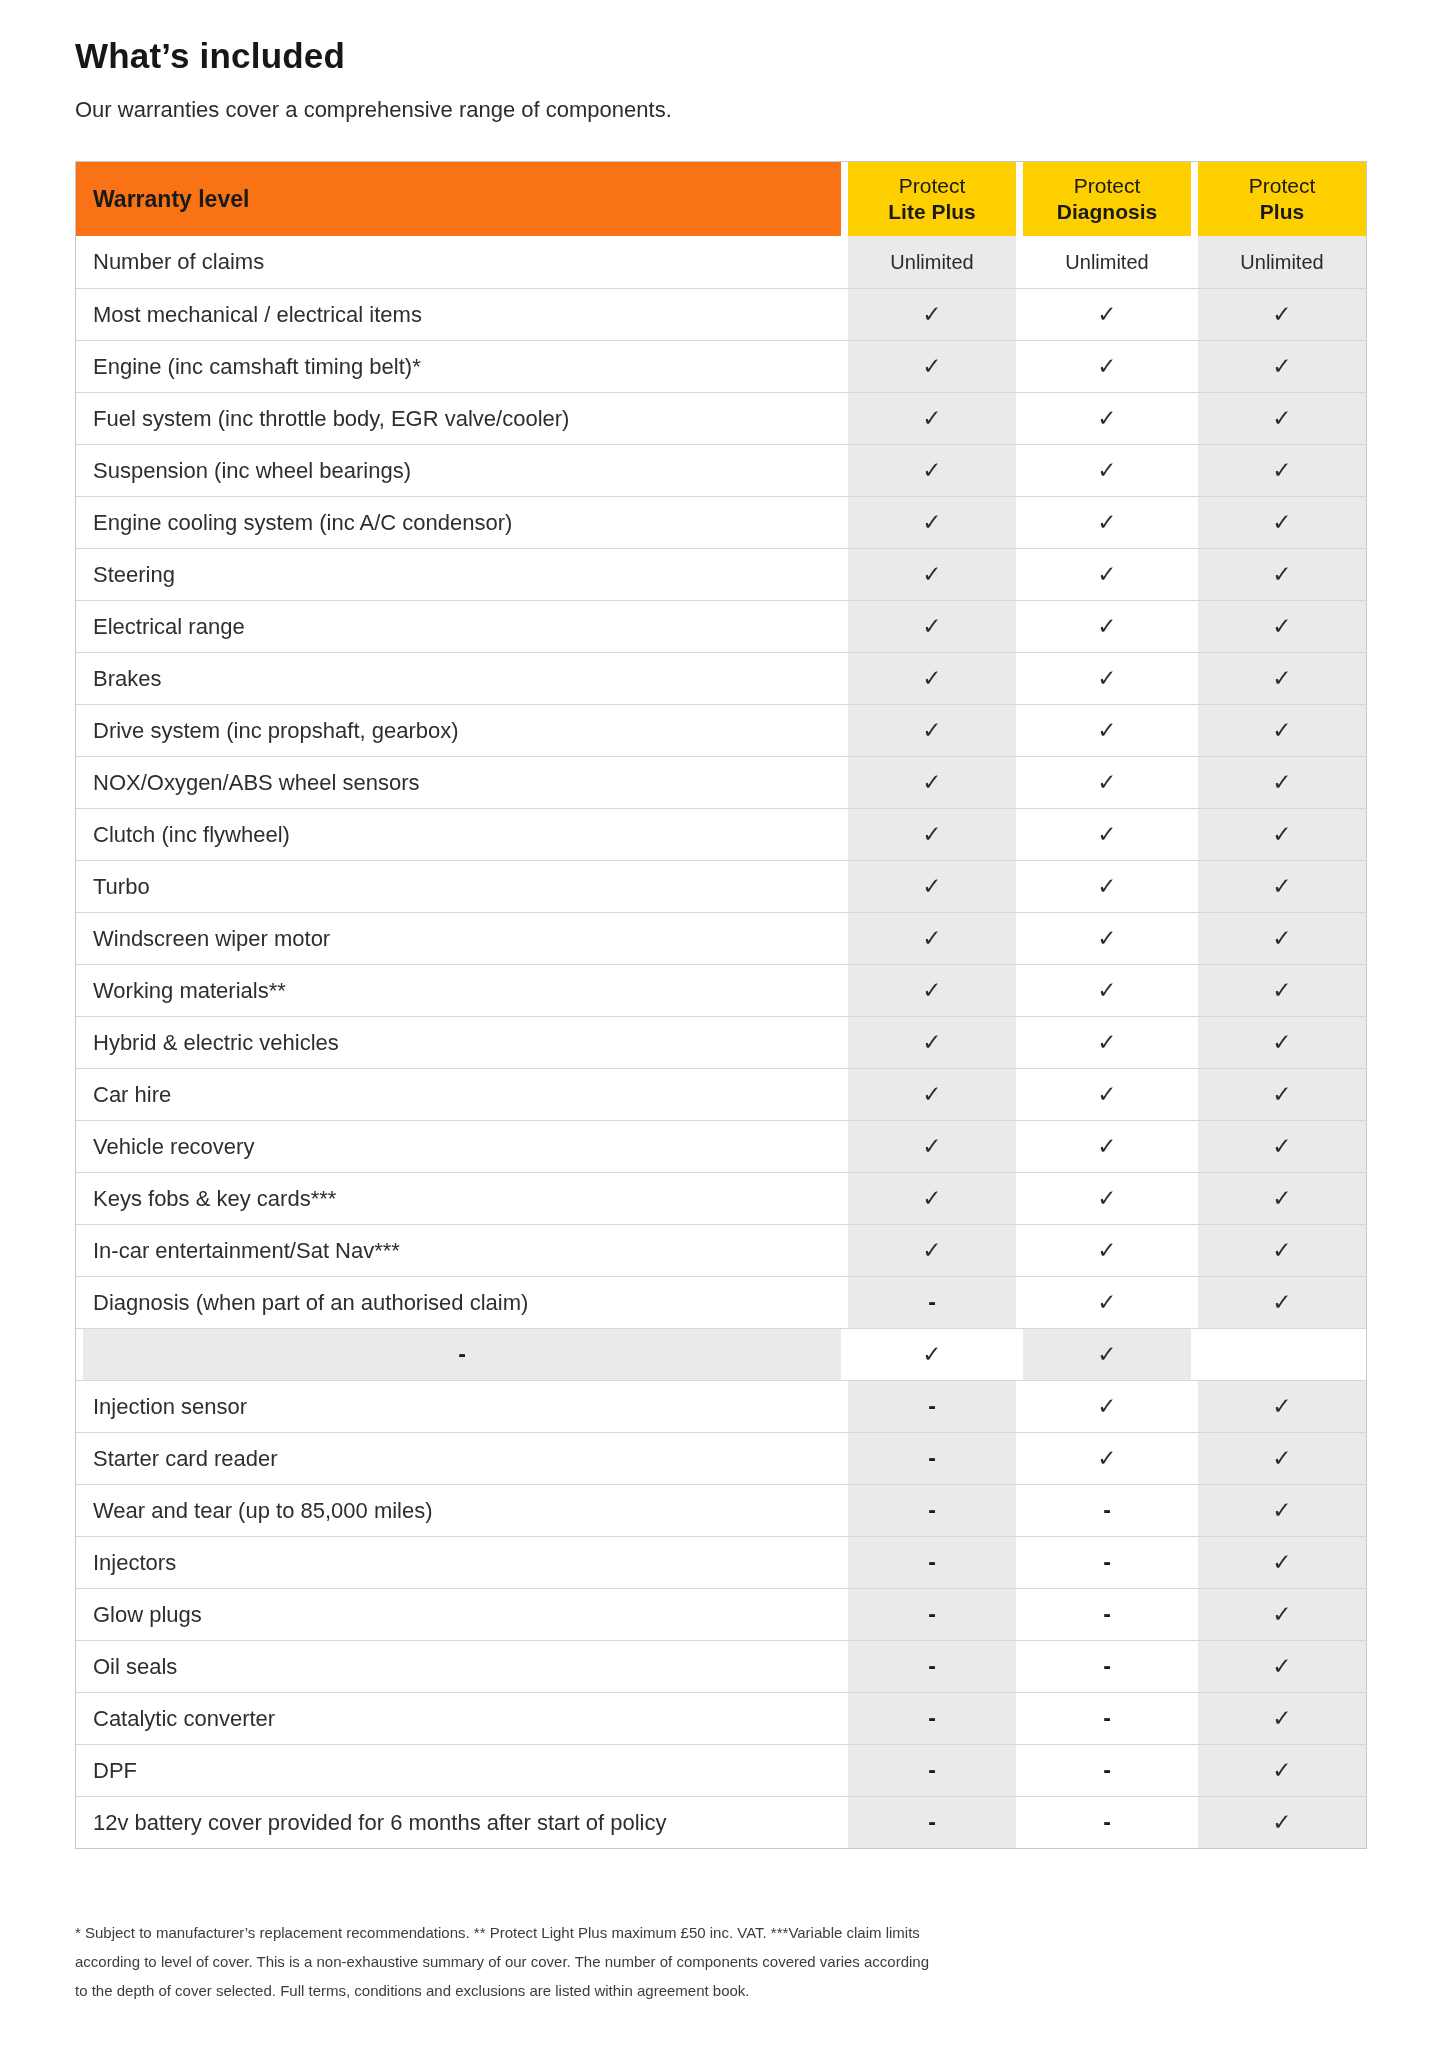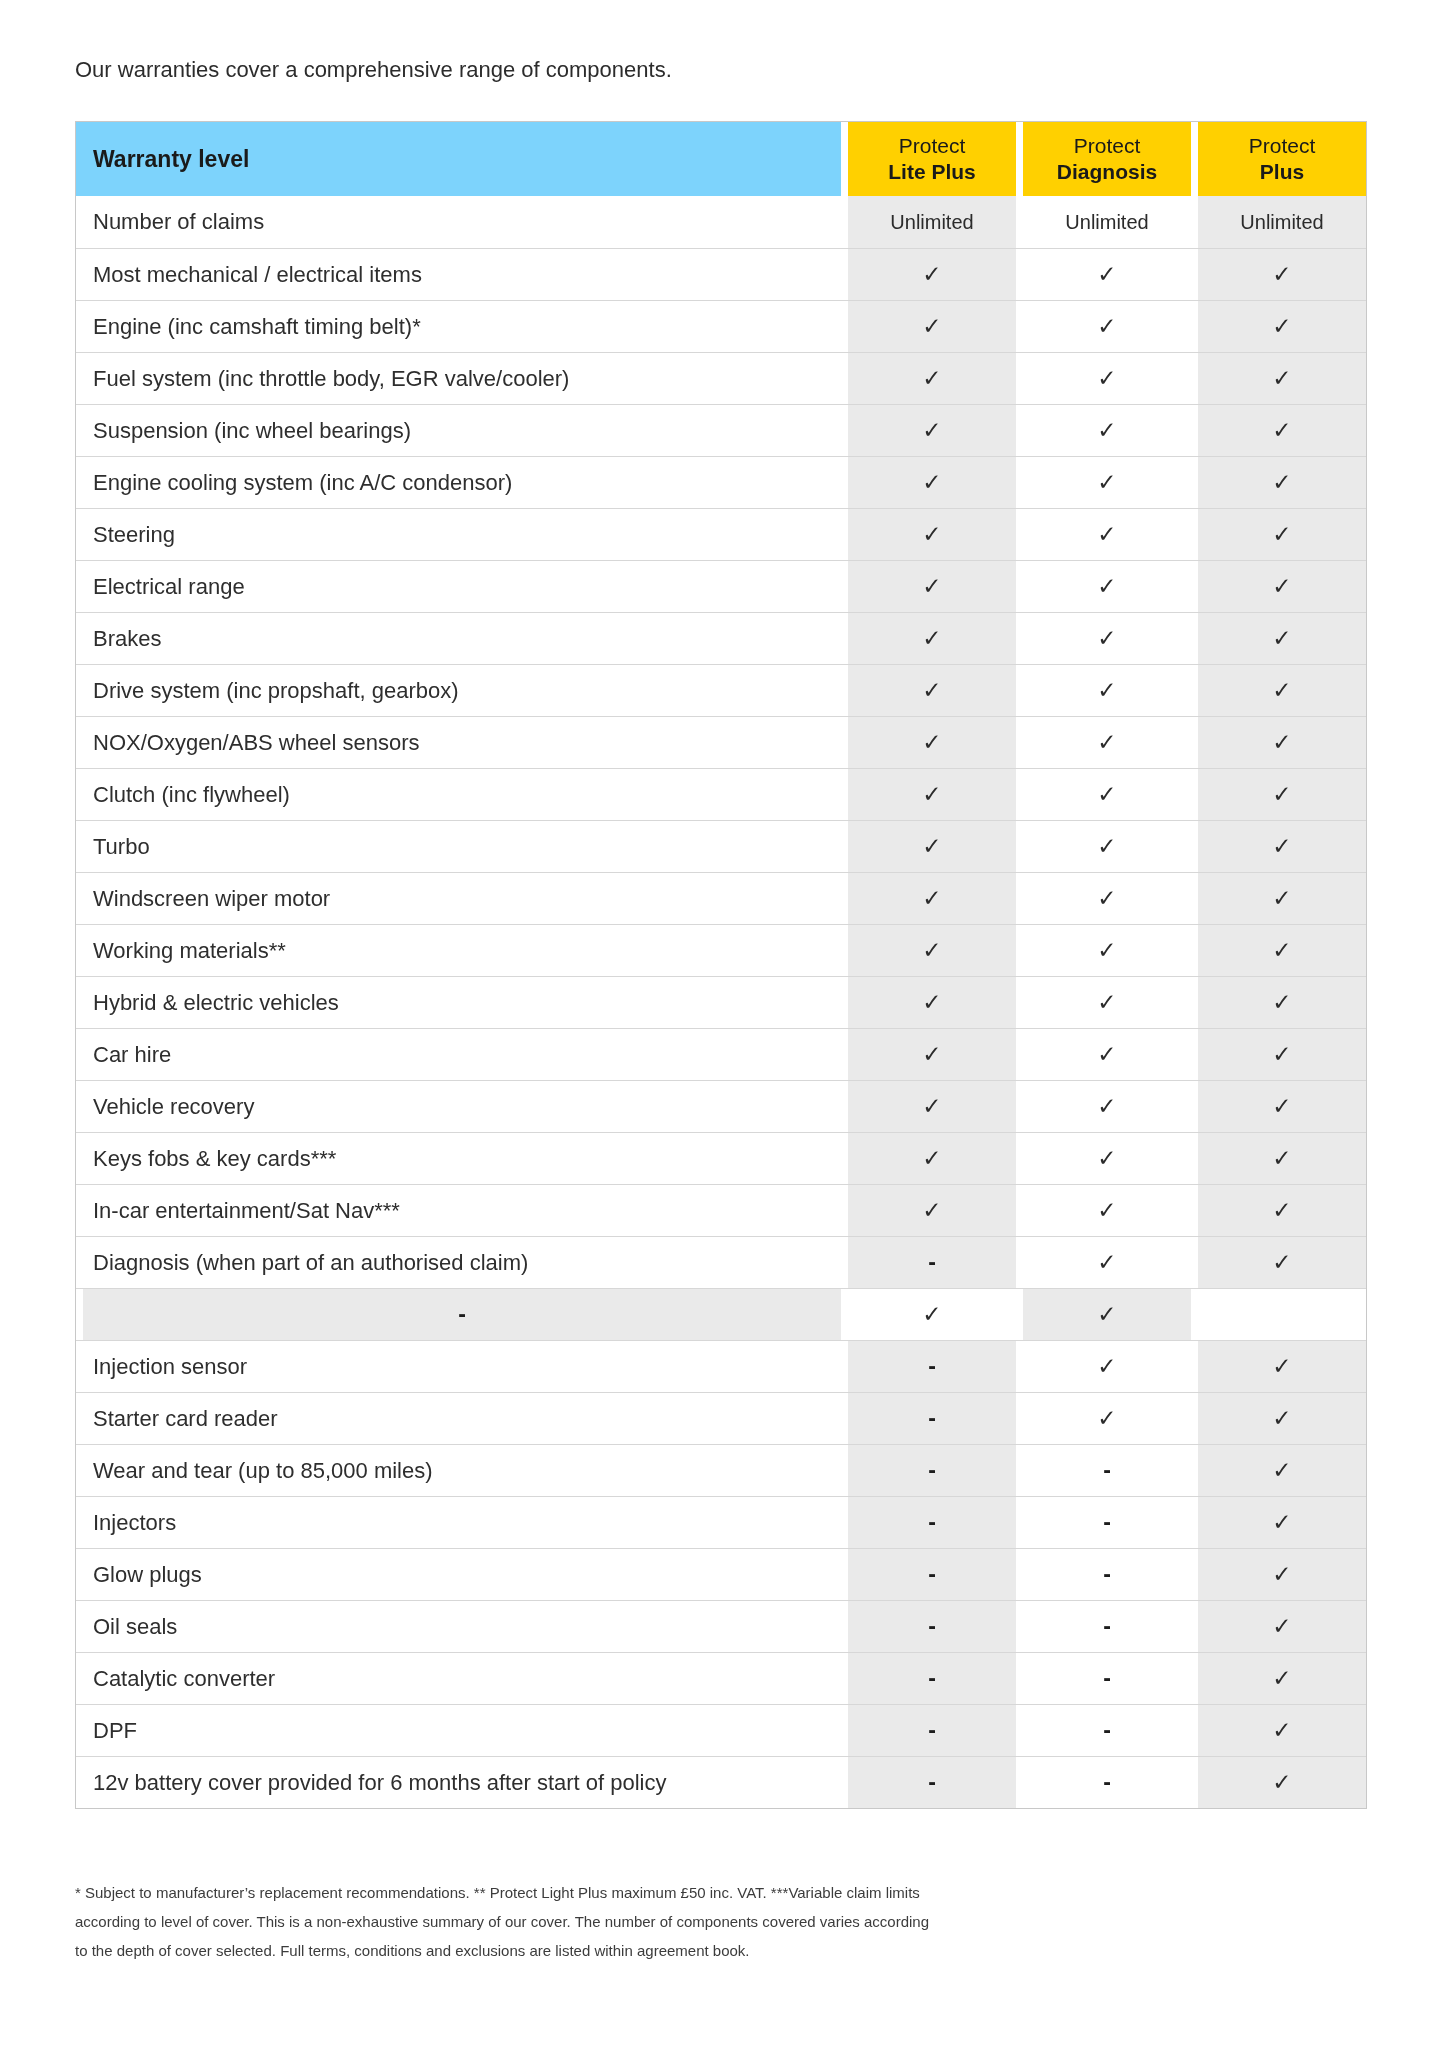--- a/index.html
+++ b/index.html
@@ -23,21 +23,21 @@
     box-sizing:content-box;
   }
   .hdr-row, .row {
     display:grid;
     grid-template-columns:765px 175px 175px 175px;
   }
   .hdr-row { height:74px; }
   .cell { box-sizing:border-box; }
 
   .hdr-label {
-    background:#7dd3fc; display:flex; align-items:center;
+    background:#f97316; display:flex; align-items:center;
     padding-left:17px; font-size:23px; font-weight:700; color:#1a1a1a;
   }
   .hdr-col {
     background:#FFD000; border-left:7px solid #ffffff;
     display:flex; flex-direction:column; align-items:center; justify-content:center;
     font-size:21px; line-height:26px; color:#1a1a1a; text-align:center;
   }
   .hdr-line1 { font-weight:400; }
   .hdr-line2 { font-weight:700; }
 
@@ -61,20 +61,21 @@
   .footnote {
     margin-top:69px; font-size:15px; line-height:29px; color:#3c3c3c;
     width:1320px;
   }
 </style>
 </head>
 <body>
 
 <div class="page">
 
+  <h1 class="title">What’s included</h1>
   <p class="subtitle">Our warranties cover a comprehensive range of components.</p>
 
   <div class="tbl">
     <div class="hdr-row">
       <div class="cell hdr-label">Warranty level</div>
       <div class="cell hdr-col">
         <span class="hdr-line1">Protect</span>
         <span class="hdr-line2">Lite Plus</span>
       </div>
       <div class="cell hdr-col">

